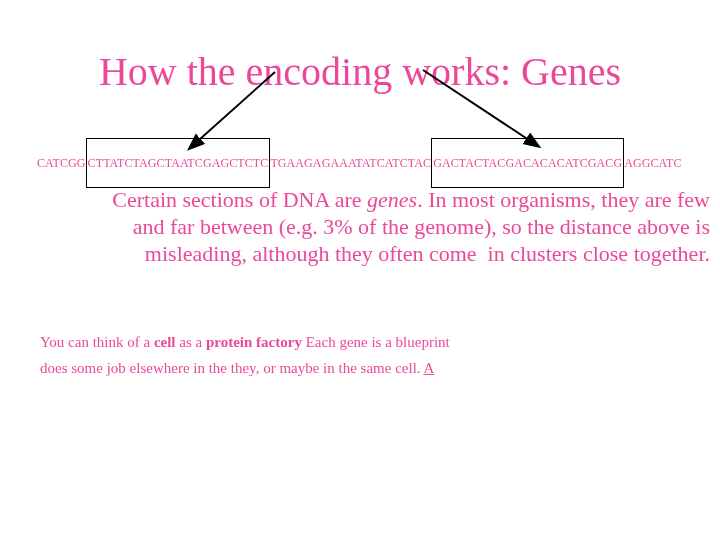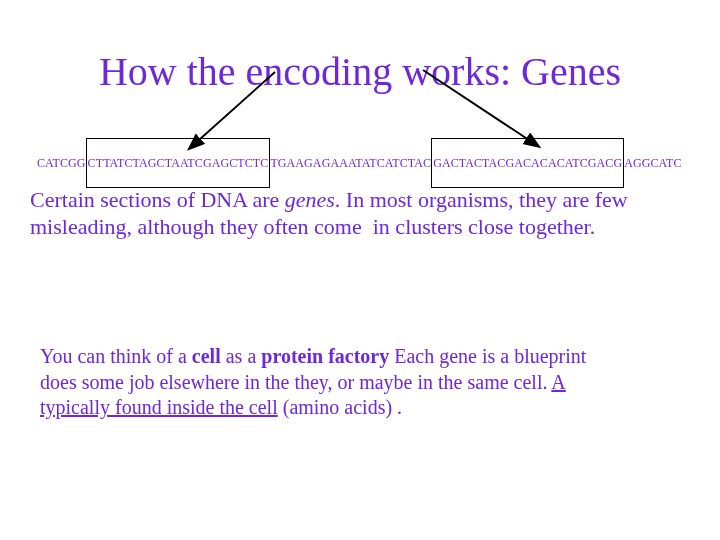--- a/index.html
+++ b/index.html
@@ -1,19 +1,19 @@
 <!DOCTYPE html>
 <html><head>
 <meta charset="utf-8">
 <style>
   html,body{margin:0;padding:0;background:#ffffff;}
   .slide{
     position:relative;
     width:720px;height:540px;
-    background:#ffffff;color:#6d28d9;
+    background:#ffffff;color:#ec4899;
     font-family:"Liberation Serif", serif;
     overflow:hidden;
   }
   .title{
     position:absolute;top:50px;left:0;width:720px;
     text-align:center;
     font-size:40px;line-height:44px;
     white-space:pre;
   }
   .arrows{
@@ -22,25 +22,25 @@
   }
   .sequence{
     position:absolute;top:155px;left:37px;
     font-size:12px;line-height:17px;
     letter-spacing:0.1px;
     white-space:nowrap;
   }
   .sequence .line{display:inline;}
   .para1{
     position:absolute;top:186px;left:30px;width:680px;
-    font-size:22px;line-height:27px;
+    font-size:22px;line-height:27px;text-align:right;
   }
   .para2{
     position:absolute;top:330px;left:40px;width:672px;
-    font-size:20px;line-height:25.5px;margin-top:14px;
+    font-size:15px;line-height:25.5px;
   }
   .line{white-space:pre;}
   .seg-i{font-style:italic;}
   .seg-b{font-weight:bold;}
   .seg-u{text-decoration:underline;}
   .seg-box{border:1px solid #000000;padding:17px 1px;}
 </style>
 </head>
 <body>
 
@@ -55,22 +55,22 @@
       </marker>
     </defs>
     <line x1="275" y1="72" x2="190" y2="148" stroke="#000000" stroke-width="2" marker-end="url(#ah)"></line>
     <line x1="423" y1="70" x2="538" y2="146" stroke="#000000" stroke-width="2" marker-end="url(#ah)"></line>
   </svg>
 
   <div class="sequence"><div class="line"><span>CATCGG</span><span class="seg-box">CTTATCTAGCTAATCGAGCTCTC</span><span>TGAAGAGAAATATCATCTAC</span><span class="seg-box">GACTACTACGACACACATCGACG</span><span>AGGCATC</span></div></div>
 
   <div class="para1">
       <div class="line"><span>Certain sections of DNA are </span><span class="seg-i">genes</span><span>. In most organisms, they are few</span></div>
+      <div class="line"><span>and far between (e.g. 3% of the genome), so the distance above is</span></div>
       <div class="line"><span>misleading, although they often come  in clusters close together.</span></div>
     </div>
 
   <div class="para2">
       <div class="line"><span>You can think of a </span><span class="seg-b">cell</span><span> as a </span><span class="seg-b">protein factory</span><span> Each gene is a blueprint</span></div>
       <div class="line"><span>does some job elsewhere in the they, or maybe in the same cell. </span><span class="seg-u">A</span></div>
-      <div class="line"><span class="seg-u">typically found inside the cell</span><span> (amino acids) .</span></div>
     </div>
 
 </div>
 
 </body></html>

